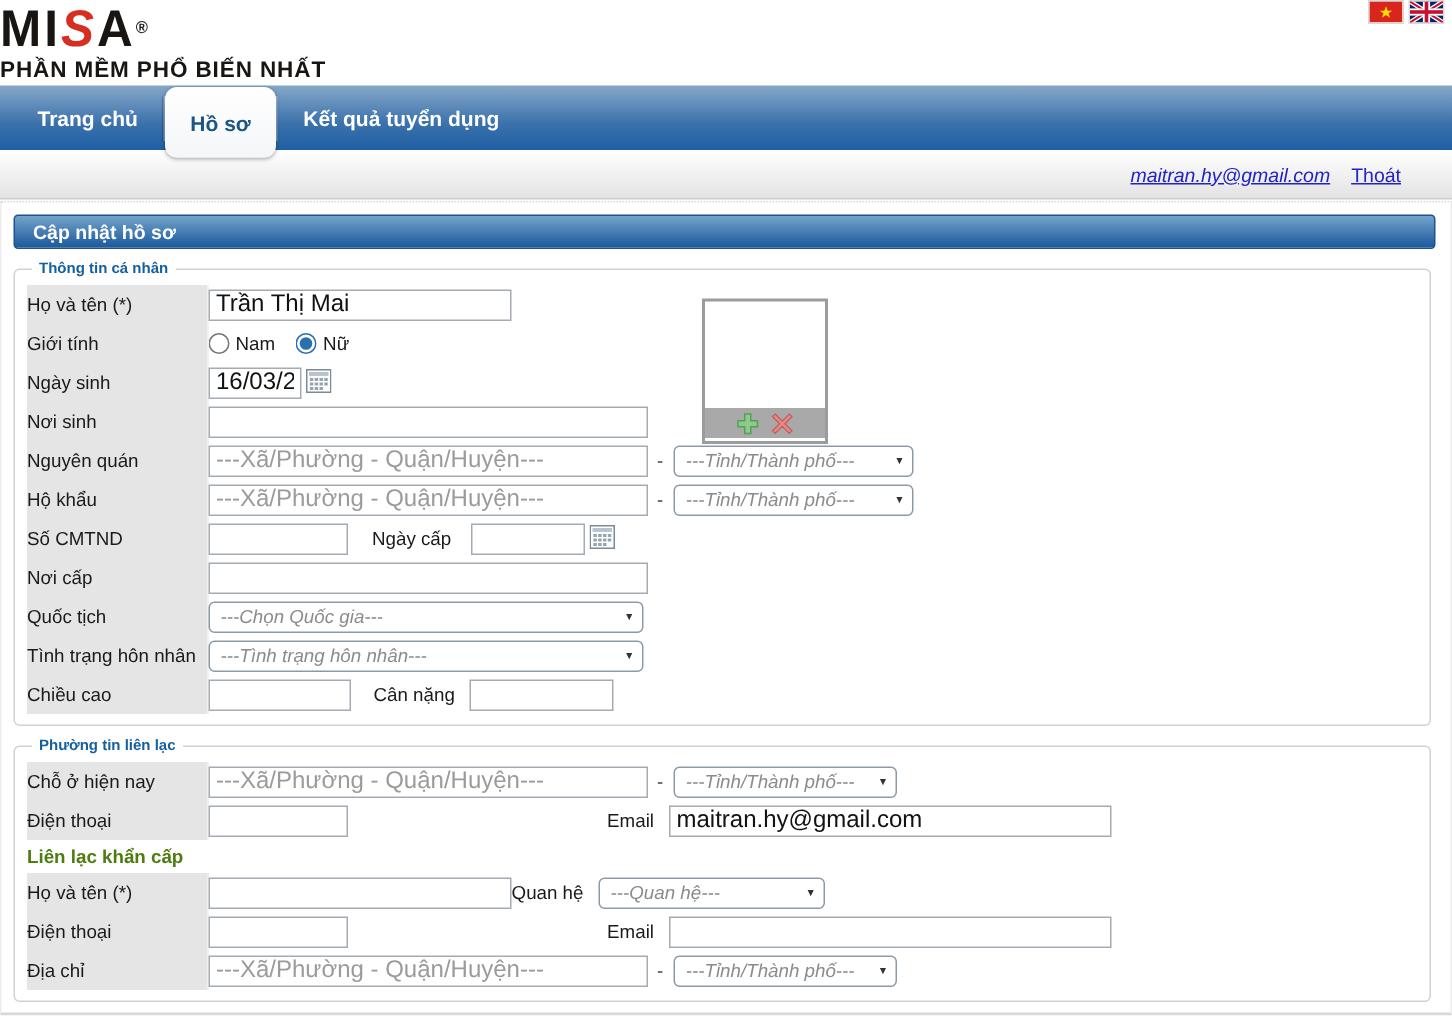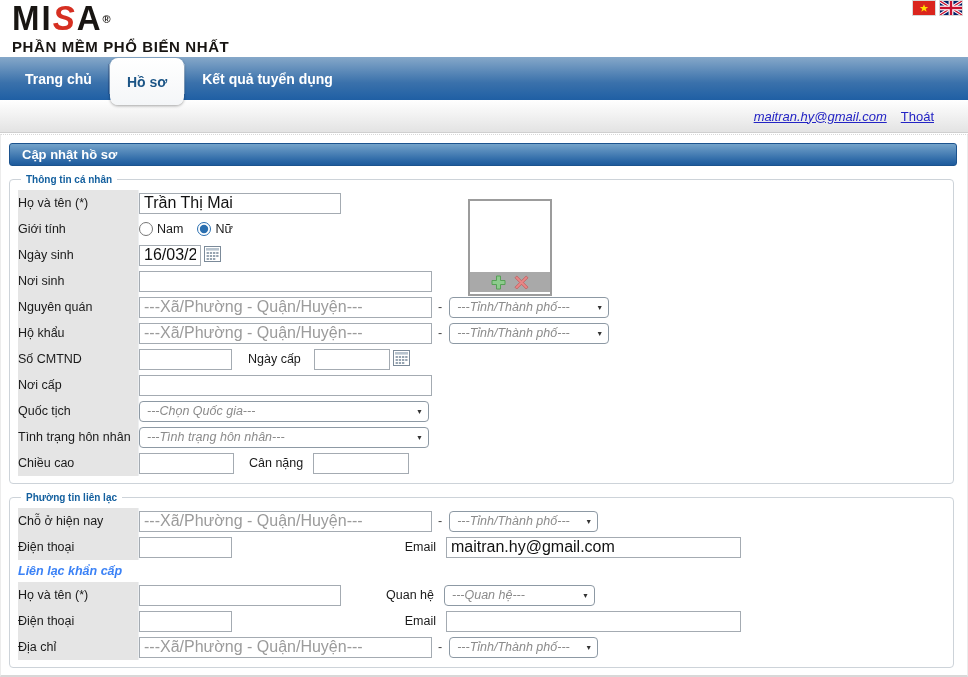--- a/index.html
+++ b/index.html
@@ -4,21 +4,21 @@
 <style>
   * { box-sizing: border-box; }
   html,body { margin:0; padding:0; }
   body {
     width:968px; height:677px; position:relative; overflow:hidden;
     background:#fff; font-family:"Liberation Sans", sans-serif; font-size:12.5px; color:#1a1a1a;
   }
 
   
   .header { position:absolute; top:0; left:0; right:0; height:57px; background:#fff; }
-  .logo { position:absolute; left:12px; top:1px; }
+  .logo { position:absolute; left:0; top:1px; }
   .logo-word { font-weight:bold; font-size:33px; line-height:36px; letter-spacing:2px; color:#181512; transform:scaleY(1.04); }
   .logo-word .logo-s { color:#d62f21; font-style:italic; }
   .logo-word .reg { font-size:11px; vertical-align:top; letter-spacing:0; font-weight:bold; }
   .tagline { font-size:15px; font-weight:bold; color:#181512; letter-spacing:0.6px; margin-top:1px; }
   .flags { position:absolute; right:6px; top:1px; display:flex; gap:5px; }
   .flag { display:block; width:22px; height:14px; box-shadow:0 0 0 1px rgba(0,0,0,.15); cursor:pointer; }
 
   
   .nav { position:absolute; top:57px; left:0; right:0; height:43px;
     background:linear-gradient(#86a8c9, #3a71ab 60%, #1f5fa4); display:flex; align-items:stretch; padding-left:8px; }
@@ -44,30 +44,30 @@
 
   fieldset { position:absolute; left:8px; right:13px; margin:0; background:#fff;
     border:1px solid #cdd3d9; border-radius:4px; padding:5px 8px 7px; }
   legend { color:#14609f; font-weight:bold; font-size:10px; padding:0 5px; margin-left:3px; }
   .fs-personal { top:39px; }
   .fs-contact  { top:357px; }
 
   .row { display:flex; align-items:center; height:26px; position:relative; }
   .lbl { flex:0 0 121px; align-self:stretch; display:flex; align-items:center;
     background:#e5e5e5; border-right:1px solid #eef0f2; color:#1a1a1a; }
-  .subhead { color:#3b82f6; font-weight:bold; height:22px; display:flex; align-items:center;font-style:italic; }
+  .subhead { color:#4d7c0f; font-weight:bold; height:22px; display:flex; align-items:center; }
 
   .inp { height:21px; border:1px solid #a4abb2; padding:1px 4px; font-size:16px;
     font-family:"Liberation Sans", sans-serif; color:#111; background:#fff; }
   .inp::placeholder { color:#9b9b9b; opacity:1; }
   .inp.lookup { color:#9b9b9b; }
   .dash { margin:0 7px 0 6px; color:#444; }
   .mid-lbl { margin-left:16px; width:58px; }
   .r-lbl { margin-left:166px; width:38px; text-align:right; }
-  .r-lbl2 { margin-left:45px; width:48px; text-align:right; }
+  .r-lbl2 { width:48px; text-align:right; }
 
   .sel { display:inline-flex; align-items:center; justify-content:space-between; height:21px;
     border:1px solid #8d99a4; border-radius:4px; background:#fff; padding:0 5px 0 7px; cursor:pointer; }
   .sel-text { color:#8b8b8b; font-style:italic; white-space:nowrap; overflow:hidden; }
   .sel-arrow { color:#333; font-size:7px; margin-left:4px; flex:0 0 auto; }
 
   .w78{width:62px;} .w76{width:76px;} .w93{width:93px;} .w95{width:95px;} .w96{width:96px;}
   .w149{width:149px;} .w151{width:151px;} .w160{width:160px;} .w202{width:202px;}
   .w290{width:290px;} .w293{width:293px;} .w295{width:295px;}
 

